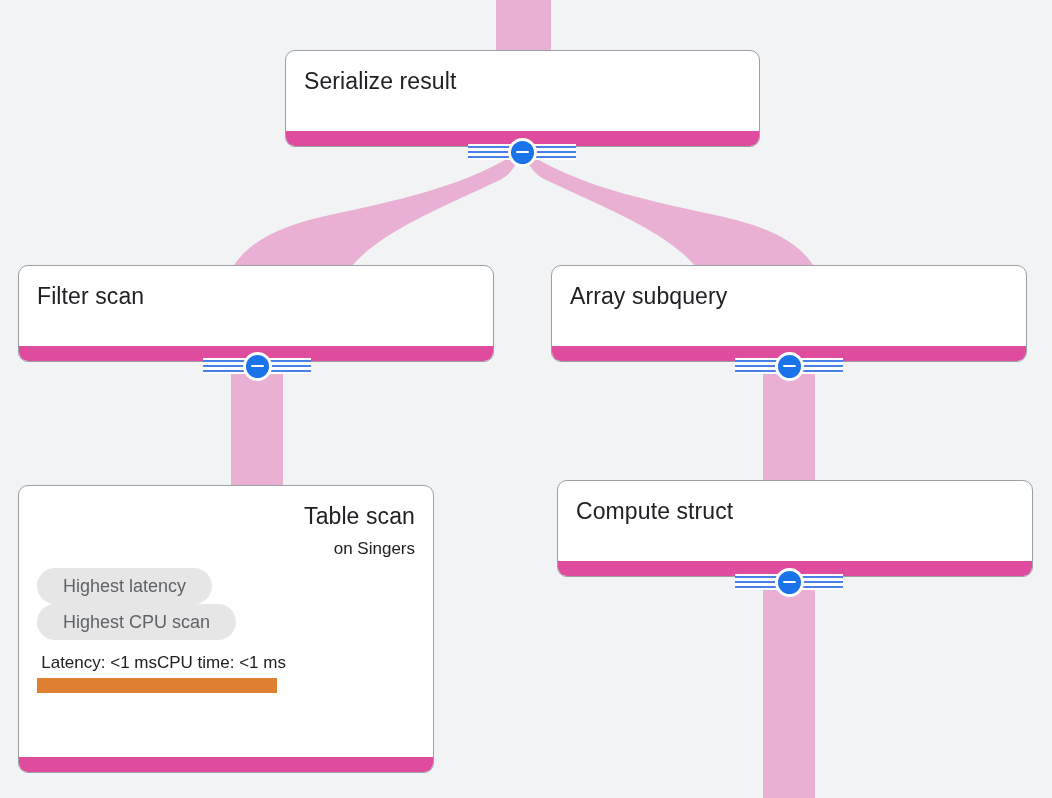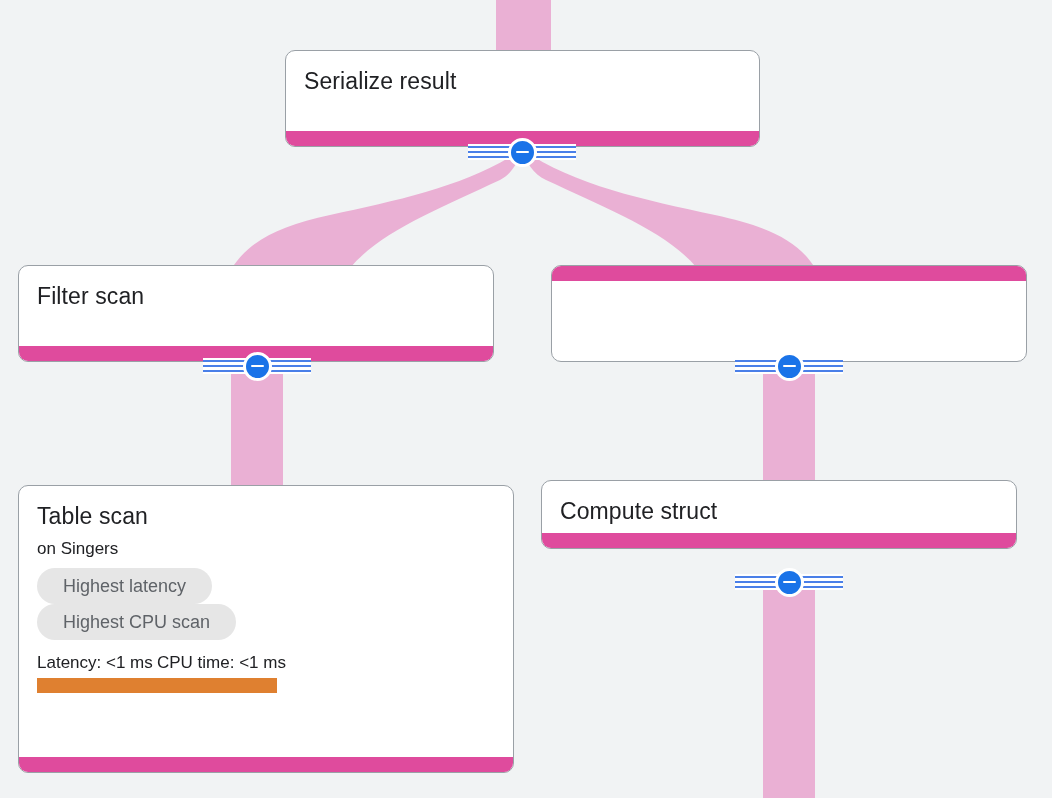--- a/index.html
+++ b/index.html
@@ -184,24 +184,27 @@
   </div>
 
   <div class="node" style="left:285px; top:50px; width:475px; height:97px;">
     <div class="node-body">
       <div class="node-title">Serialize result</div>
     </div>
     <div class="node-footer"></div>
   </div>
 
   <div class="node" style="left:551px; top:265px; width:476px; height:97px;">
-    <div class="node-footer"></div>
-  </div>
-
-  <div class="node" style="left:18px; top:485px; width:496px; height:288px;">
+    <div class="node-body">
+      <div class="node-title">Array subquery</div>
+    </div>
+    <div class="node-footer"></div>
+  </div>
+
+  <div class="node" style="left:18px; top:485px; width:416px; height:288px;text-align:right;">
     <div class="node-body">
       <div class="node-title">Table scan</div>
       <div class="node-sub">on Singers</div>
       <div class="chips">
         <div class="chip">Highest latency</div>
         <div class="chip">Highest CPU scan</div>
       </div>
       <div class="metrics">
         <div>
           <div class="metric-label">Latency: &lt;1 ms</div>
@@ -209,21 +212,21 @@
         </div>
         <div>
           <div class="metric-label">CPU time: &lt;1 ms</div>
           <div class="metric-bar" style="width:120px;"></div>
         </div>
       </div>
     </div>
     <div class="node-footer"></div>
   </div>
 
-  <div class="node" style="left:541px; top:480px; width:476px; height:69px;">
+  <div class="node" style="left:557px; top:480px; width:476px; height:97px;">
     <div class="node-body">
       <div class="node-title">Compute struct</div>
     </div>
     <div class="node-footer"></div>
   </div>
 
   <div class="toggle" style="left:468px; top:137px;">
     <div class="rails">
         <span></span>
         <span></span>

